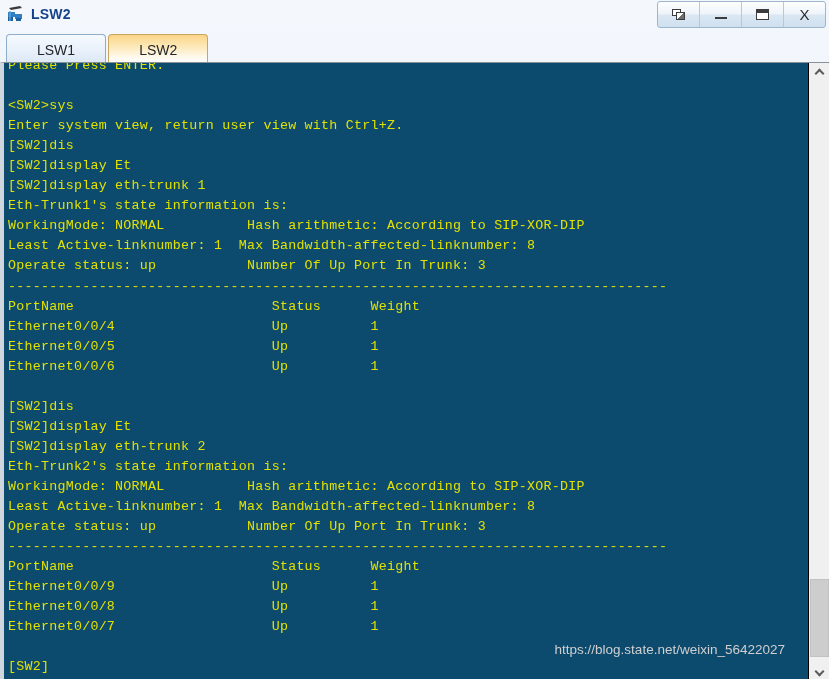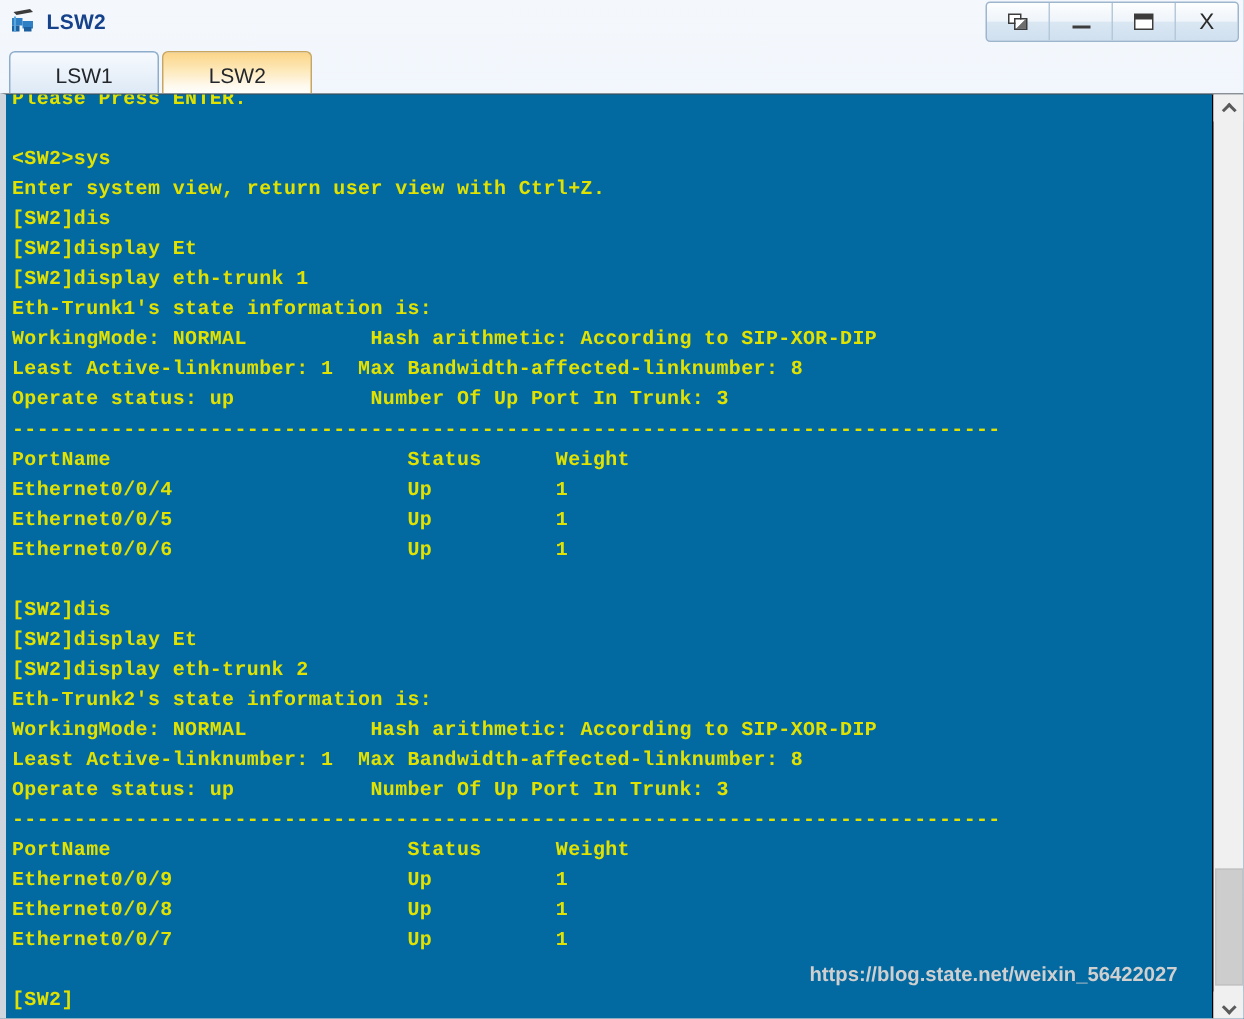--- a/index.html
+++ b/index.html
@@ -156,22 +156,21 @@
     background: #000000;
     border-left: 4px solid #cfd6dd;
     border-top: 1px solid #8a9097;
   }
   .terminal-scroll {
     position: absolute;
     left: 0; top: 0;
     right: 21px;
     bottom: 0;
     overflow: hidden;
-    background: #0369a1;
-    font-weight: bold;
+    background: #0c4a6e;
   }
   .terminal-text {
     position: absolute;
     left: 4px;
     top: -7px;
     margin: 0;
     white-space: pre;
     font-family: "Liberation Mono", "DejaVu Sans Mono", monospace;
     font-size: 13.3px;
     line-height: 20.05px;

